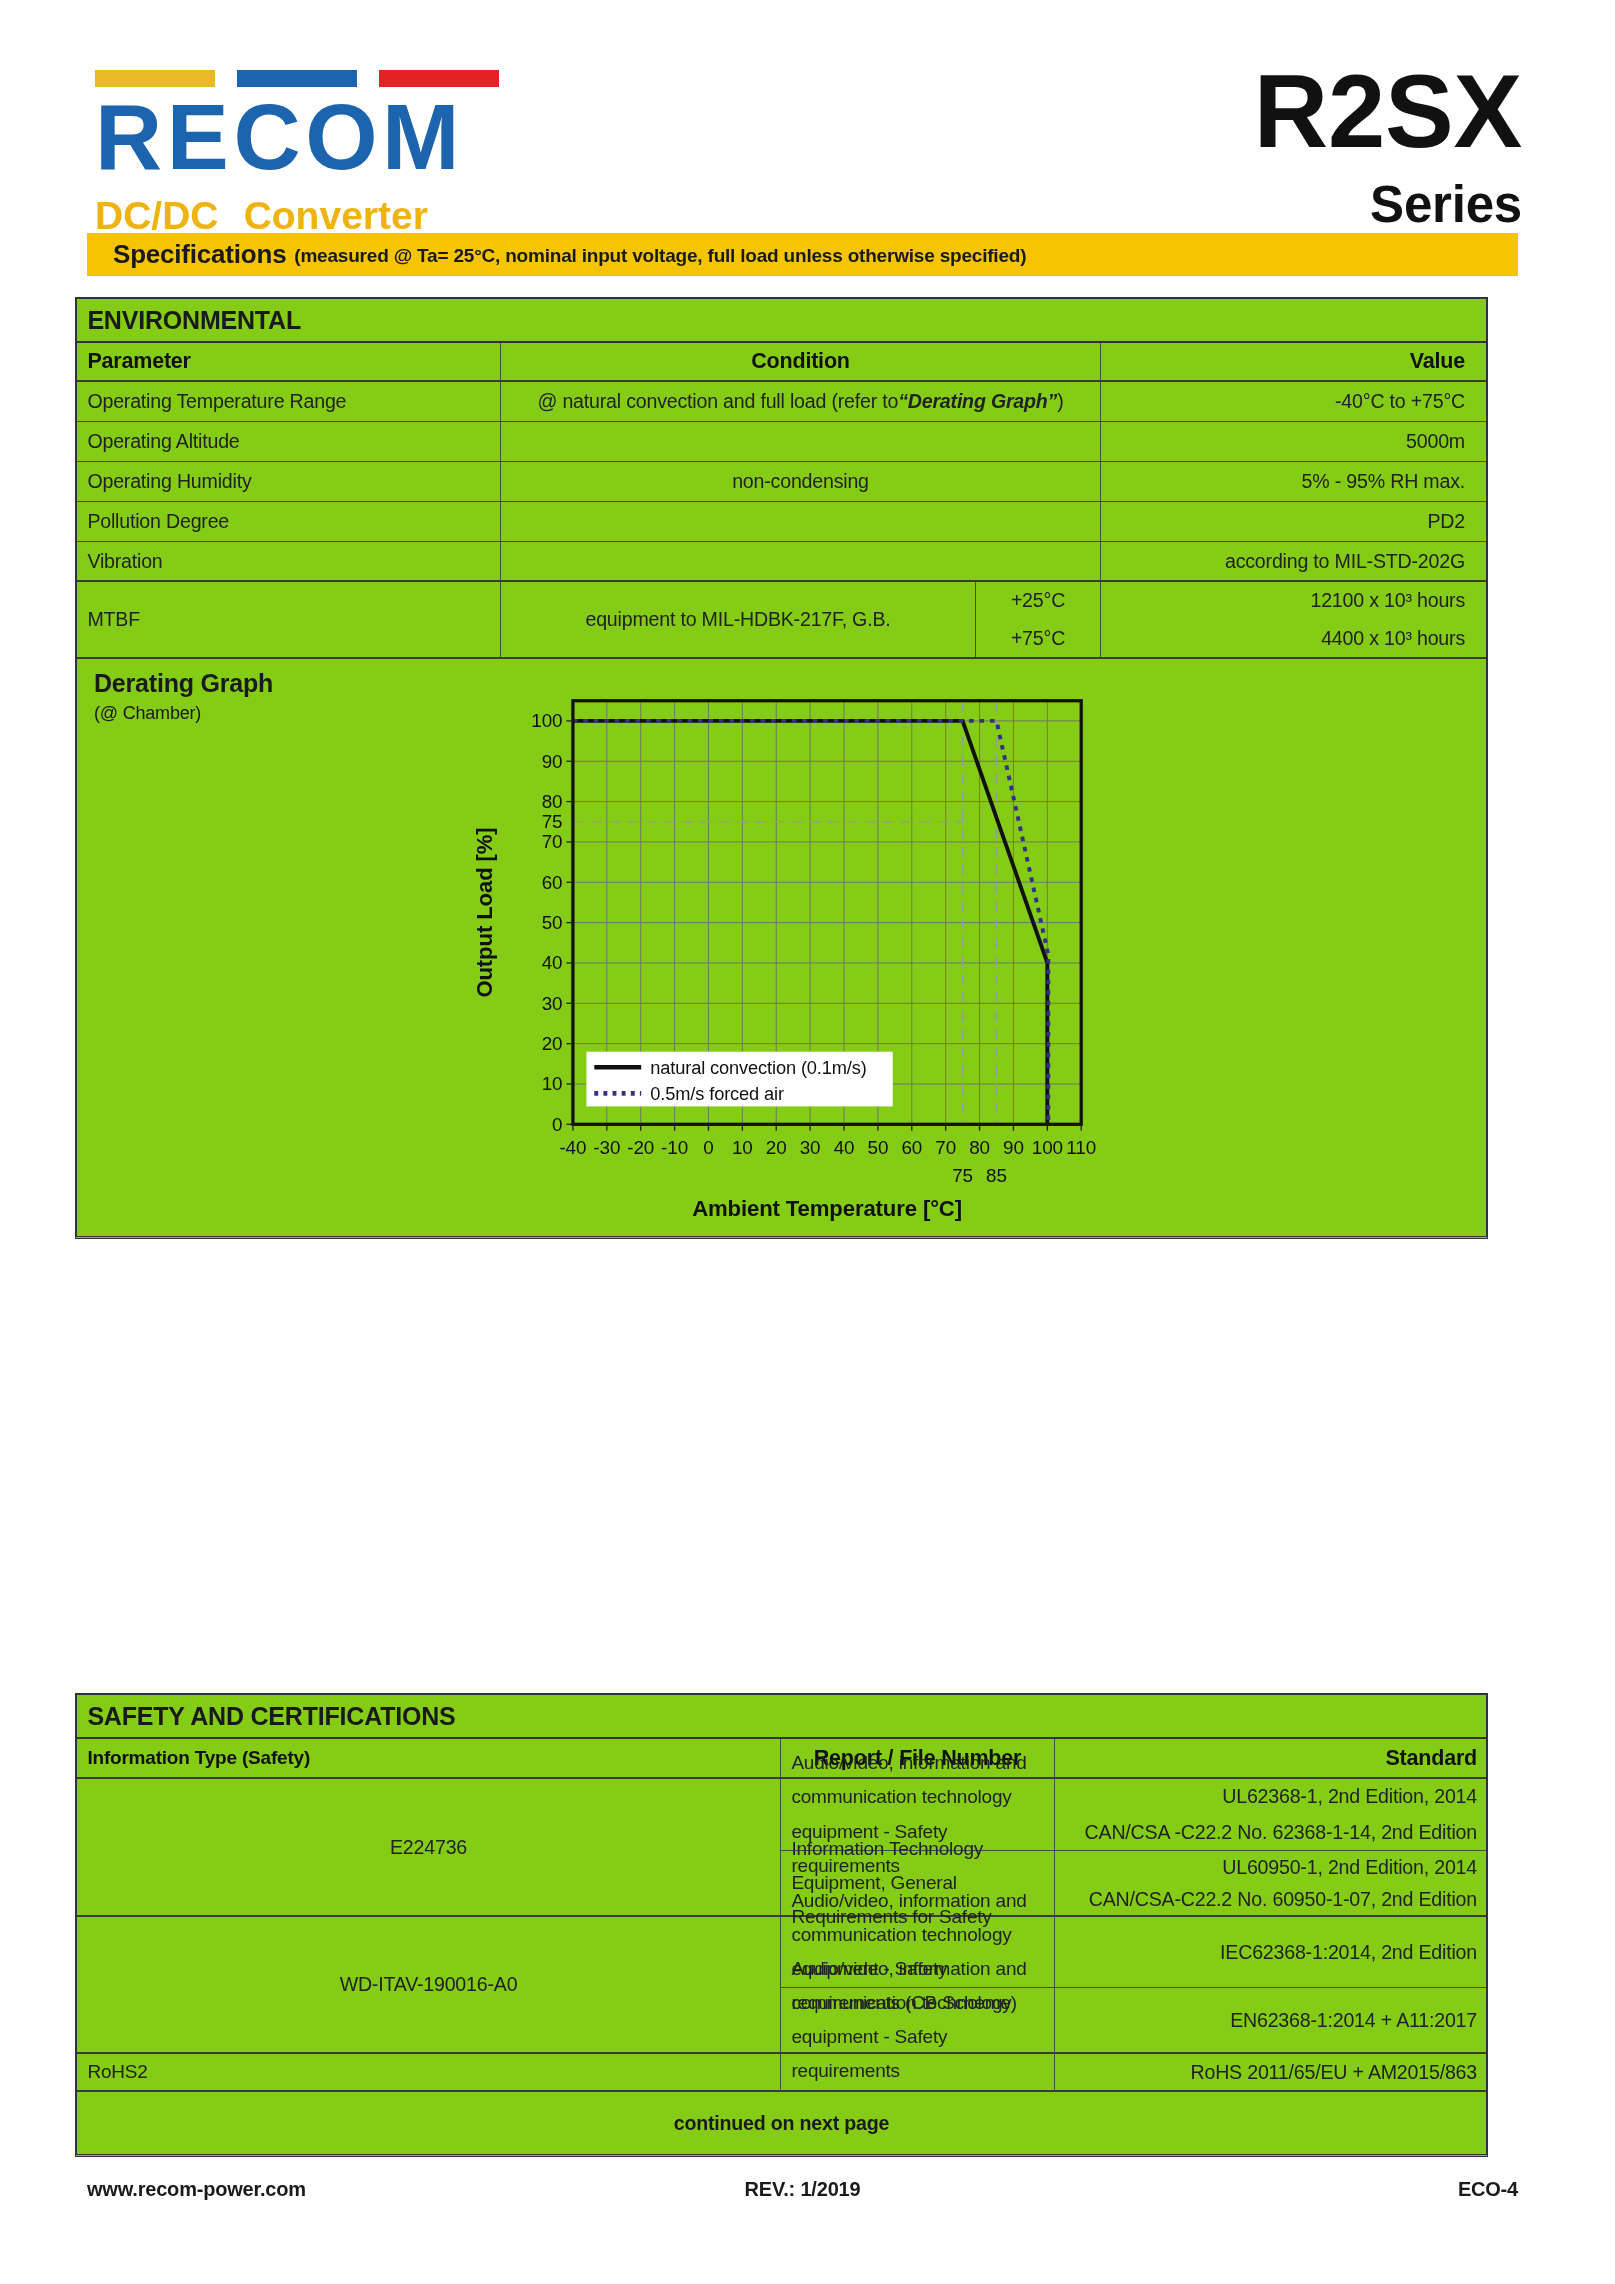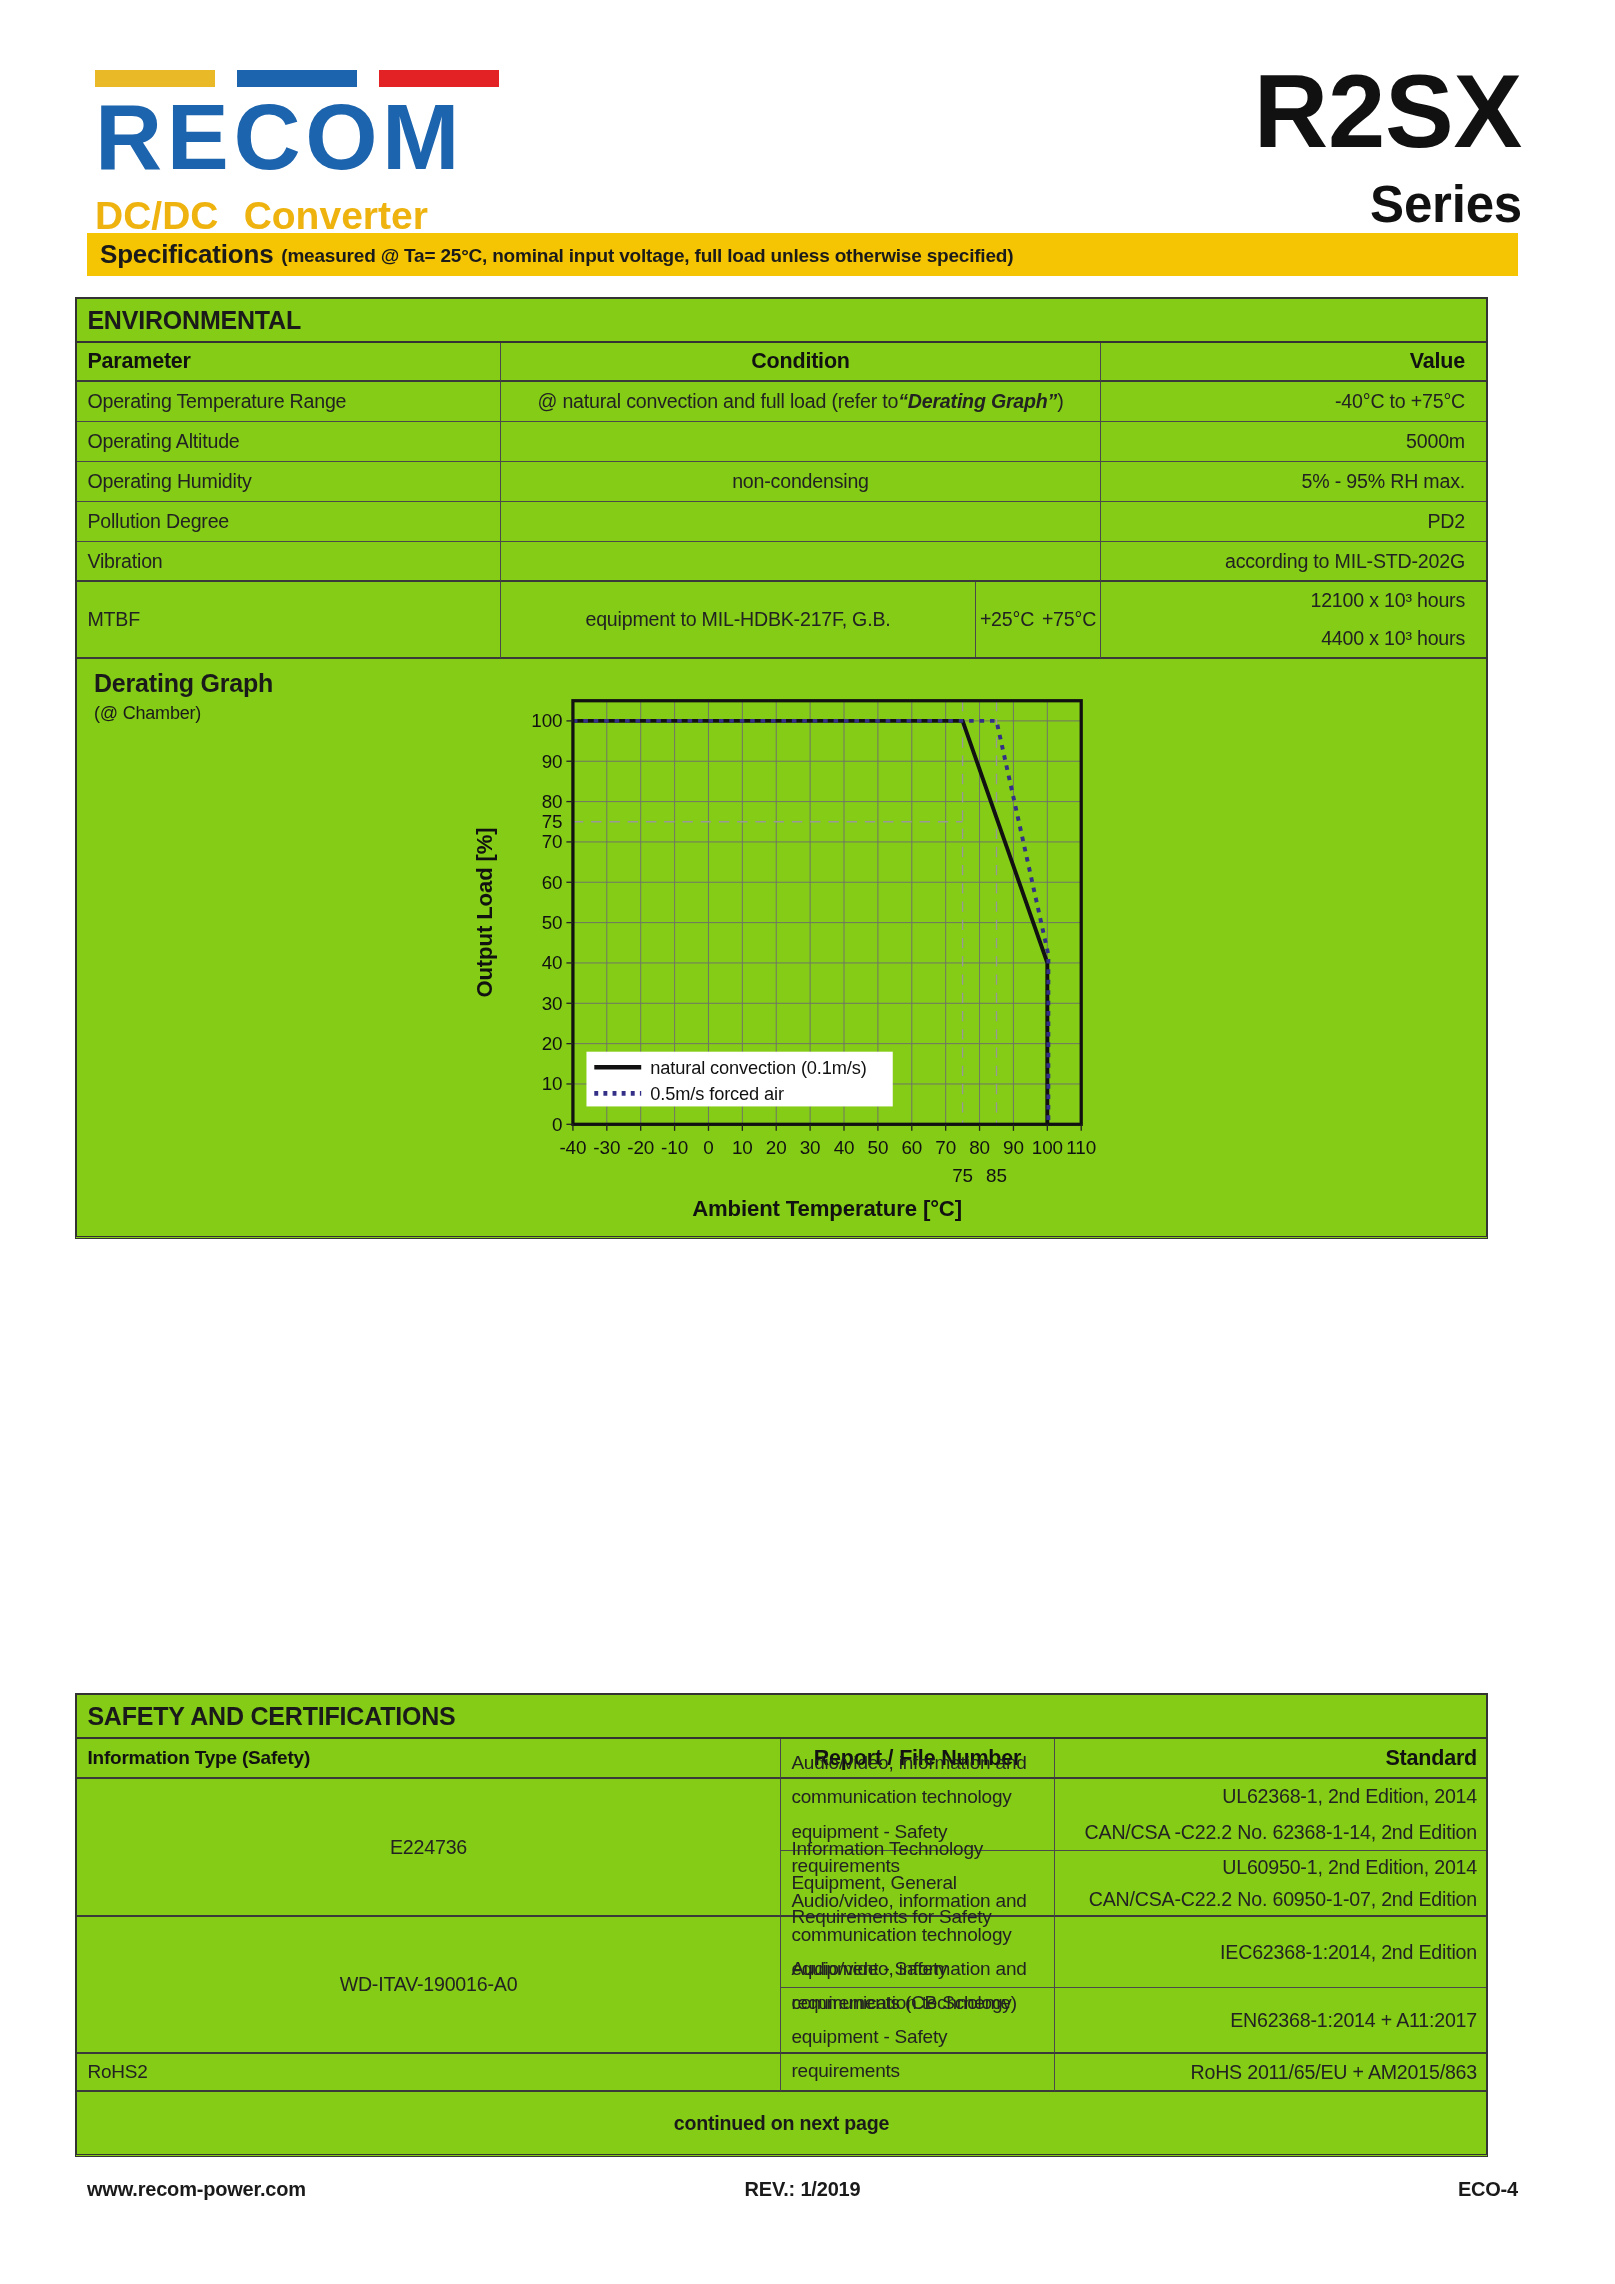--- a/index.html
+++ b/index.html
@@ -12,42 +12,42 @@
   .logo-bar{height:17px;flex:1;}
   .logo-text{font-size:93px;font-weight:bold;color:#1c64ae;line-height:1.0;
              letter-spacing:4.6px;margin-top:3.9px;}
   .logo-tagline{font-size:39px;font-weight:bold;color:#efb310;margin-top:10.4px;
                 word-spacing:14.3px;letter-spacing:0px;}
   .product-block{position:absolute;right:94px;top:60px;text-align:right;}
   .product-name{font-size:103px;font-weight:bold;line-height:1.0;color:#111;}
   .product-series{font-size:51px;font-weight:bold;line-height:1.0;margin-top:15.6px;color:#111;}
   
   .spec-bar{position:absolute;left:87px;top:233px;width:1431px;height:43px;
-            display:flex;align-items:center;padding-left:13px;box-sizing:border-box;}
+            display:flex;align-items:center;padding-left:26px;box-sizing:border-box;}
   .spec-title{font-size:26px;font-weight:bold;}
   .spec-sub{font-size:19px;font-weight:bold;margin-left:7.8px;margin-top:3.9px;}
   
   .outline-box{position:absolute;left:75px;width:1413px;border:2px solid #333;
                border-bottom:3.9px double #333;box-sizing:border-box;background:#84cc16;}
   .box-title{height:42px;border-bottom:2px solid #333;display:flex;align-items:center;
              padding-left:10.4px;font-size:25px;font-weight:bold;}
   
   .env-grid{display:grid;grid-template-columns:424px 600px auto;
             grid-template-rows:39px 40px 40px 40px 40px 40px 77px;}
   .cell{display:flex;align-items:center;font-size:19.6px;color:#222;box-sizing:border-box;white-space:nowrap;}
   .c-param{padding-left:10.4px;border-right:1.3px solid #4a4a4a;}
   .c-cond{justify-content:center;border-right:1.3px solid #4a4a4a;}
   .c-val{justify-content:flex-end;padding-right:21px;}
   .bb2{border-bottom:1.3px solid #4a4a4a;}
   .bb3{border-bottom:2px solid #3a3a3a;}
   .hdr{font-size:21.5px;font-weight:bold;color:#111;}
   .cond-em{font-weight:bold;font-style:italic;}
   .mtbf-cond{flex:1;display:flex;align-items:center;justify-content:center;height:100%;}
   .mtbf-temps{width:124px;height:100%;border-left:1.3px solid #4a4a4a;display:flex;
-              flex-direction:row;justify-content:space-around;align-items:center;}
+              flex-direction:column;justify-content:space-around;align-items:center;}
   .mtbf-vals{flex-direction:column;justify-content:space-around;align-items:flex-end;}
   
   .derating-head{position:absolute;left:17px;top:370px;}
   .derating-title{font-size:25px;font-weight:bold;}
   .derating-sub{font-size:18px;margin-top:5.2px;}
   .chart-wrap{position:absolute;left:385px;top:390px;width:678px;height:550px;}
   svg text{font-family:"Liberation Sans",sans-serif;fill:#111;}
   
   .safety-grid{display:grid;grid-template-columns:704px 274px auto;
                grid-template-rows:40px 72px 66px 71px 66px 38px;}

